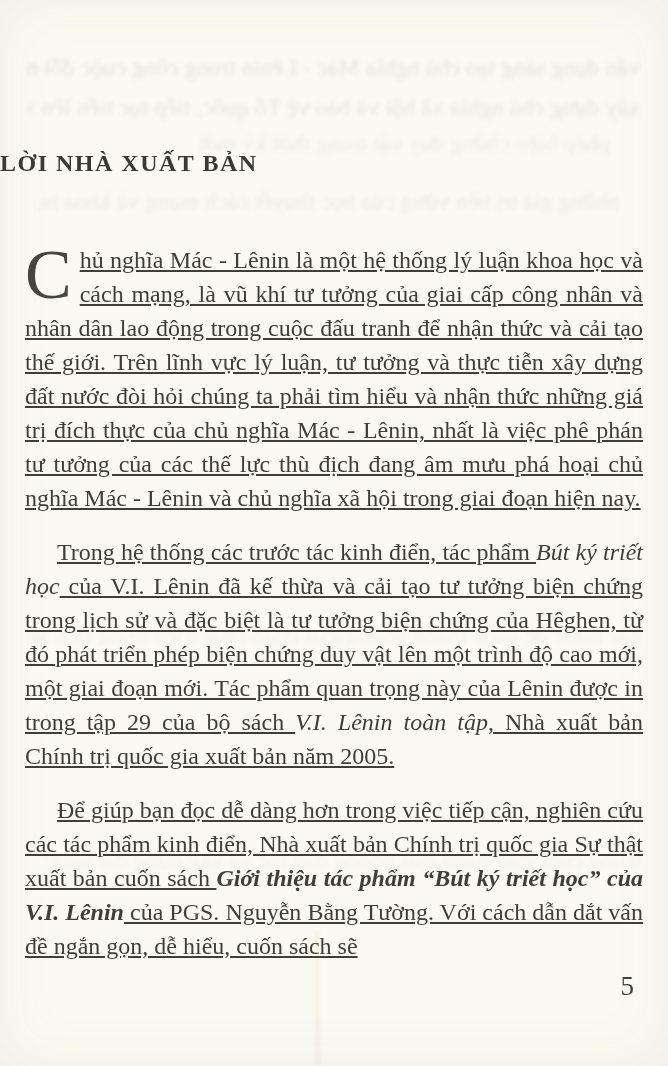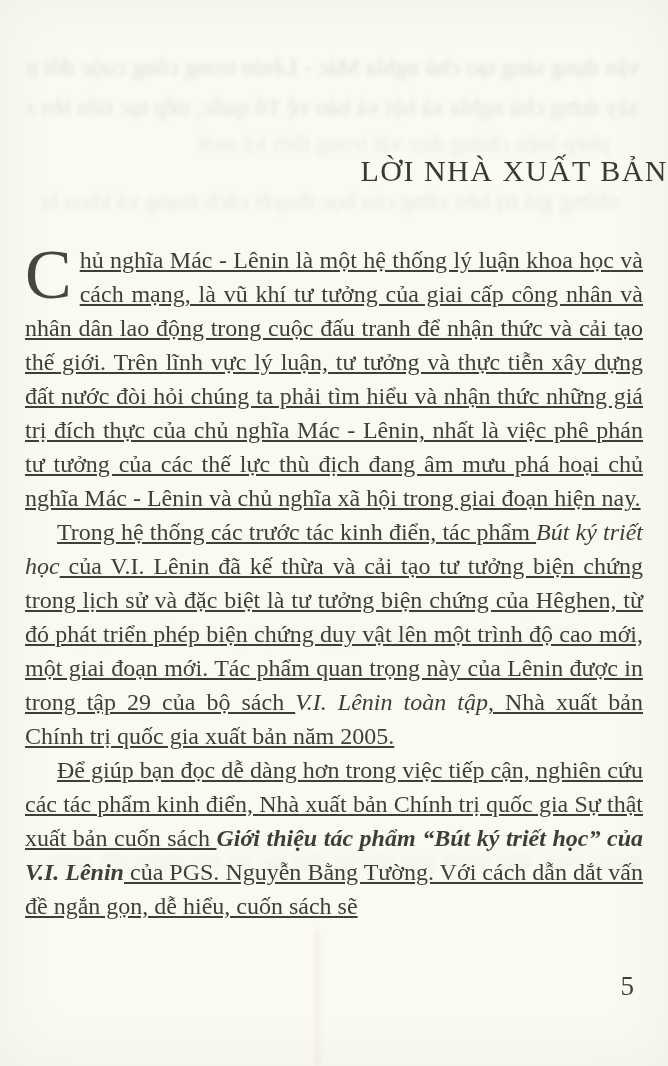--- a/index.html
+++ b/index.html
@@ -36,38 +36,38 @@
   .b5 { top:845px; left:28px;  width:612px; opacity:.08; }
 
   .fold-shadow {
     position:absolute; left:316px; top:930px; width:3px; height:136px;
     background:rgba(170,158,120,0.14); filter:blur(2px);
   }
 
   .chapter-title {
     position:absolute;
     top:134px; left:0; right:0;
-    text-align:right;
-    font-size:30px;
-    font-weight:normal;
+    text-align:left;
+    font-size:24px;
+    font-weight:bold;
     letter-spacing:1.5px;
     color:#393b31;
   }
 
   .body-text {
     position:absolute;
     top:243px; left:25px;
     width:618px;
     font-size:24px;
     line-height:34px;
     text-align:justify;
     color:#3e4037;
   }
   .body-text p { margin:0; }
-  .body-text p.indent { text-indent:32px; }
+  .body-text p.indent { text-indent:32px;margin-top:20px; }
 
   .dropcap {
     float:left;
     font-size:70px;
     line-height:54px;
     padding:5px 8px 0 0;
     color:#45473d;
   }
   .seg.normal      { font-style:normal;text-decoration:underline; }
   .seg.italic      { font-style:italic; }

